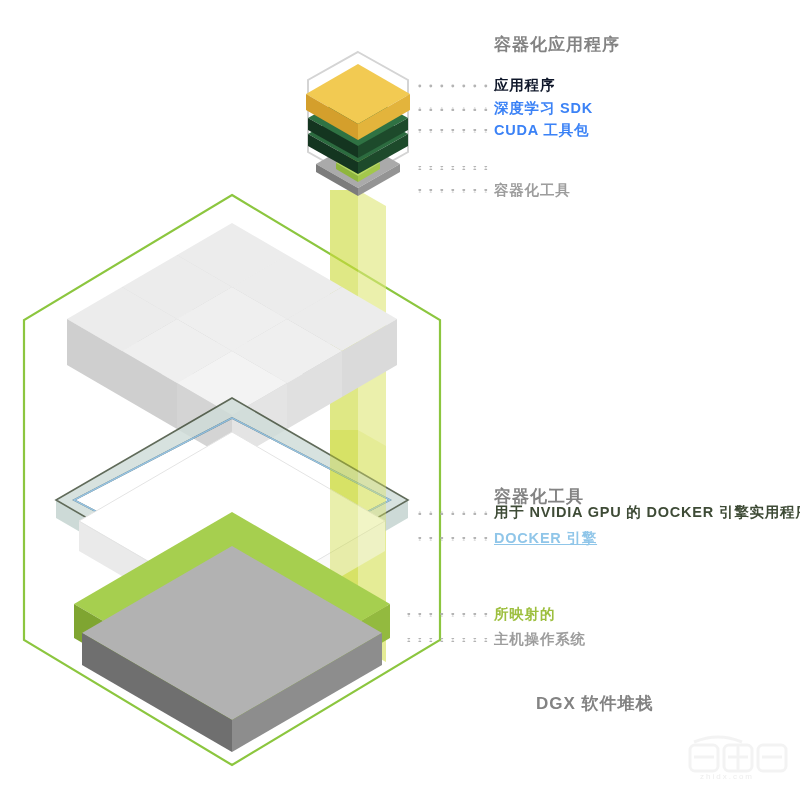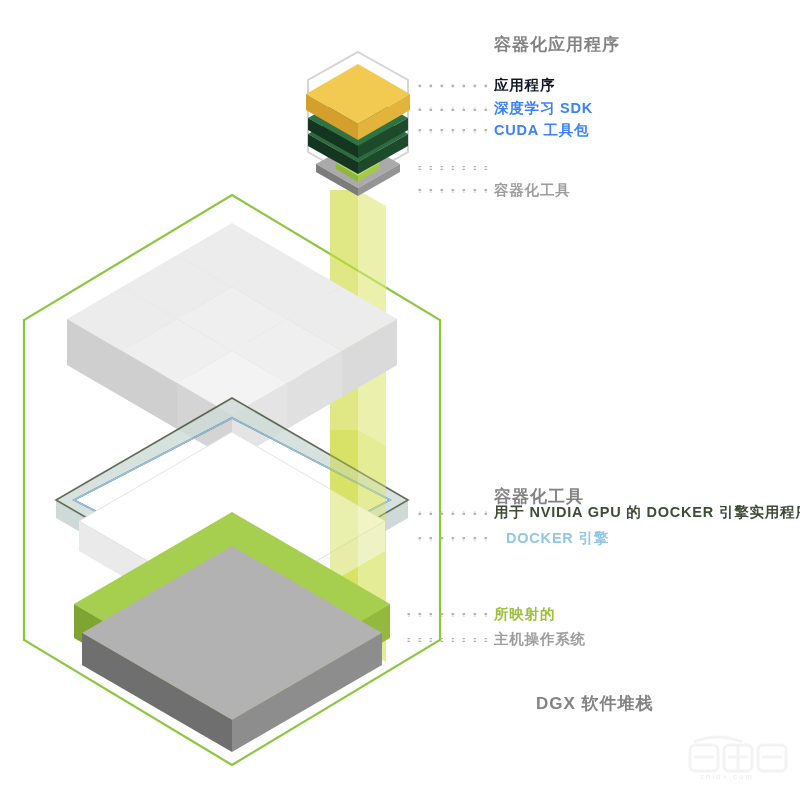--- a/index.html
+++ b/index.html
@@ -228,21 +228,21 @@
 
   <div class="label leaf c-dgreen" style="left:494px; top:121px;">CUDA 工具包</div>
 
 
   <div class="label leaf c-gray" style="left:494px; top:181px;">容器化工具</div>
 
   <div class="label section-title" style="left:494px; top:485px;">容器化工具</div>
 
   <div class="label leaf c-dark" style="left:494px; top:503px;">用于 NVIDIA GPU 的 DOCKER 引擎实用程序</div>
 
-  <div class="label leaf c-blue" style="left:506px; top:529px;">DOCKER 引擎</div>
+  <div class="label leaf c-blue" style="left:494px; top:529px;text-decoration:underline;">DOCKER 引擎</div>
 
   <div class="label leaf c-lgreen" style="left:494px; top:605px;">所映射的</div>
 
   <div class="label leaf c-gray" style="left:494px; top:630px;">主机操作系统</div>
 
   <div class="label section-title" style="left:494px; top:692px;margin-left:42px;">DGX 软件堆栈</div>
 
   <div class="label" style="left:700px; top:772px; font-size:8px; color:#ededed; letter-spacing:2px;">zhidx.com</div>
 
 </div>

